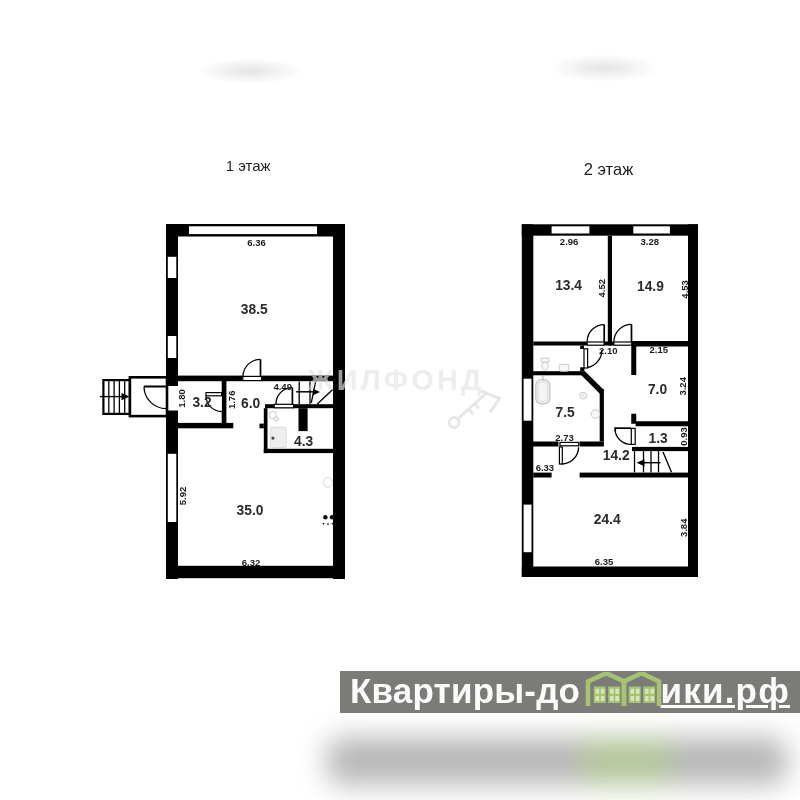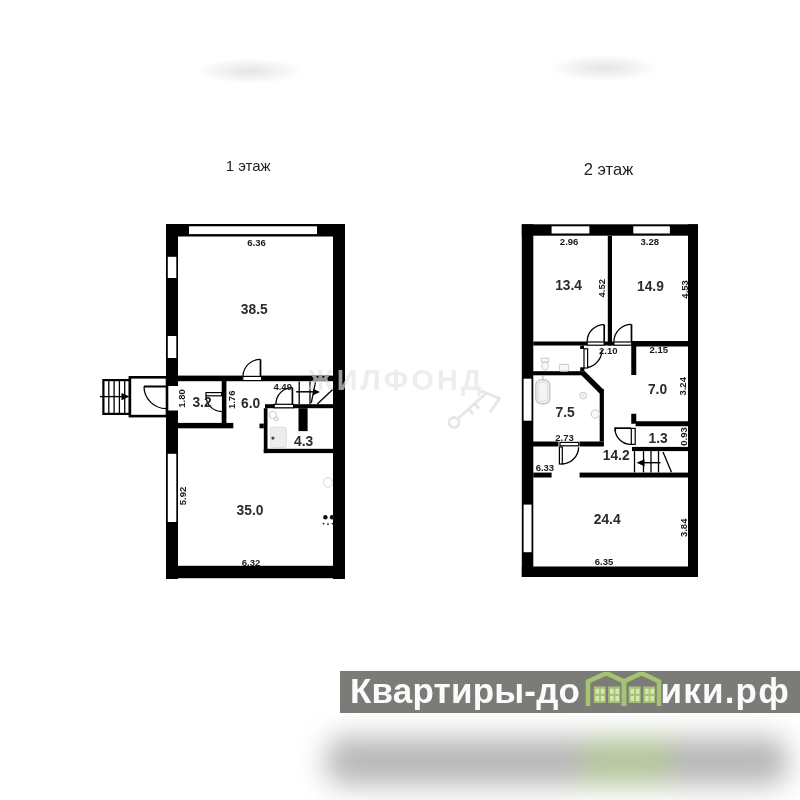--- a/index.html
+++ b/index.html
@@ -230,21 +230,21 @@
 <text x="685.5" y="289.4" transform="rotate(-90 685.5 289.4)" dominant-baseline="middle">4.53</text>
 <text x="683.5" y="386.3" transform="rotate(-90 683.5 386.3)" dominant-baseline="middle">3.24</text>
 <text x="684" y="436.5" transform="rotate(-90 684 436.5)" dominant-baseline="middle">0.93</text>
 <text x="684" y="527.8" transform="rotate(-90 684 527.8)" dominant-baseline="middle">3.84</text>
 </g>
 </g>
 </svg>
 
 <div id="banner">
   <span style="left:10px;top:-1px;">Квартиры-до</span>
-  <span style="left:320.5px;top:-1px;letter-spacing:1.2px;">ики.рф</span>
+  <span style="left:320.5px;top:-1px;letter-spacing:1.2px;text-decoration:underline;">ики.рф</span>
   <svg style="position:absolute;left:245px;top:1px;" width="78" height="36" viewBox="0 0 78 36">
     <g fill="none" stroke="#a5c373" stroke-width="4.6">
       <path d="M3,34 L3,9.5 L21.5,1.2 L39,9.5 L39,34"></path>
       <path d="M39,34 L39,9.5 L56.5,1.2 L74,9.5 L74,34"></path>
     </g>
     <g fill="#a5c373">
       <rect x="8.7" y="14.5" width="12" height="16.5"></rect>
       <rect x="23.2" y="14.5" width="12" height="16.5"></rect>
       <rect x="43.7" y="14.5" width="12" height="16.5"></rect>
       <rect x="58.2" y="14.5" width="12" height="16.5"></rect>

